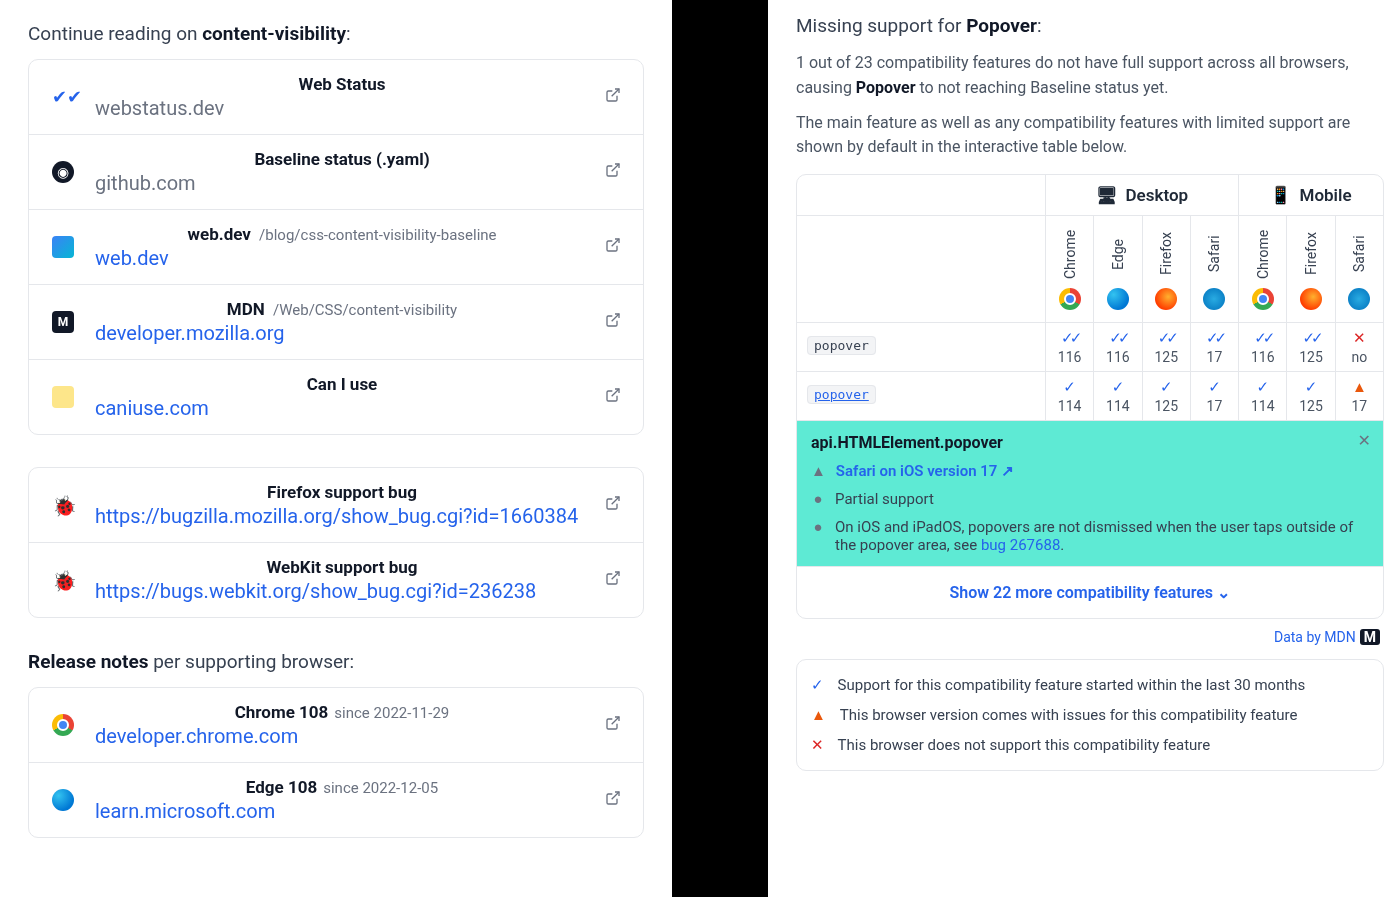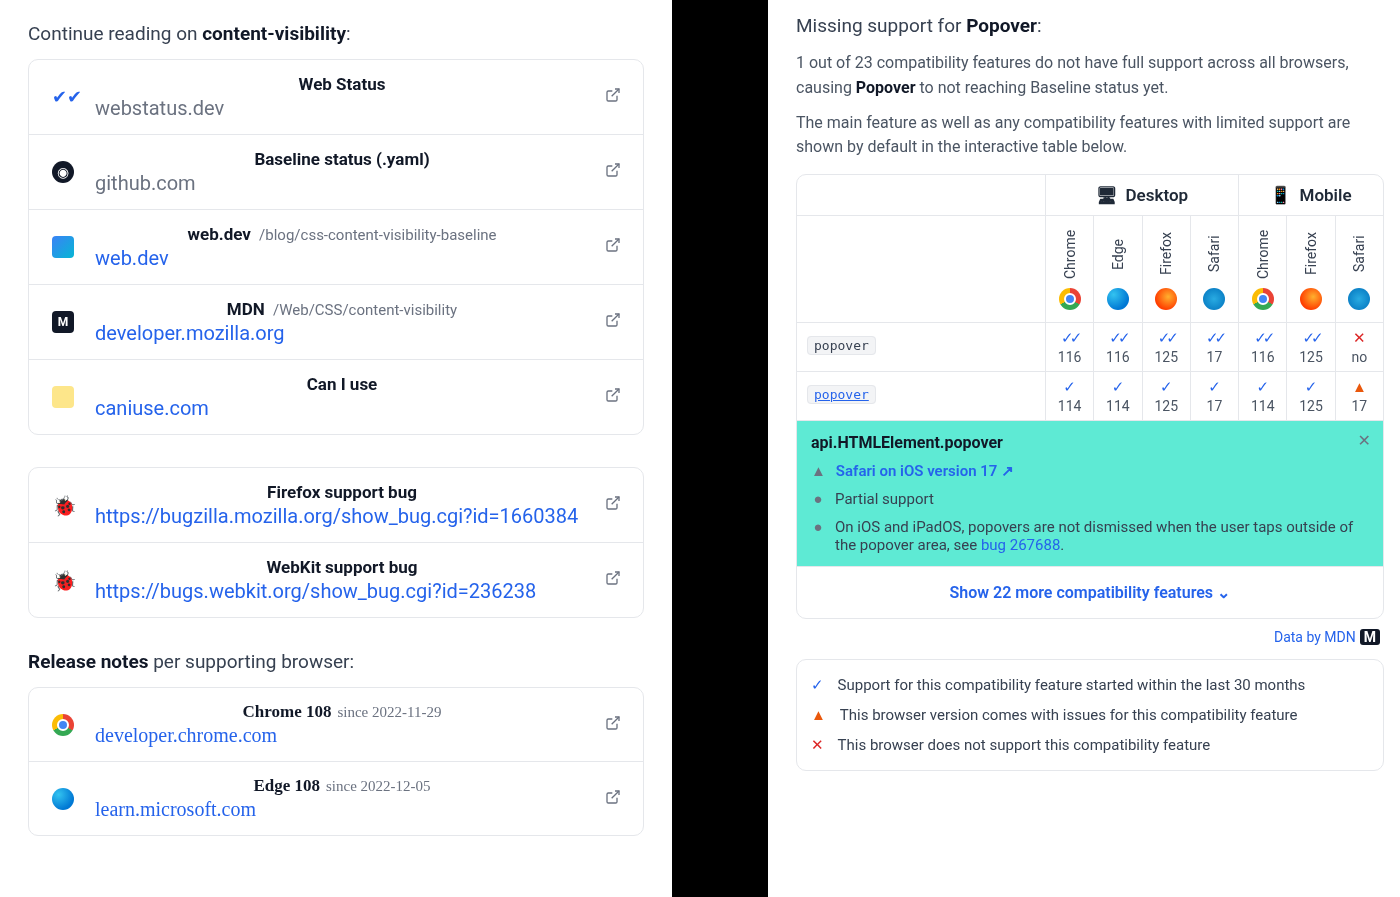--- a/index.html
+++ b/index.html
@@ -254,21 +254,21 @@
             <path d="M15 3h6v6"></path>
             <path d="M10 14L21 3"></path>
           </svg></span>
     </div>
     </div>
 
   <p class="section-head">
     <b>Release notes</b><span> per supporting browser:</span>
   </p>
 
-  <div class="card-list" id="releases" style="margin-bottom:4px;font-family:Liberation Serif, serif;">
+  <div class="card-list" id="releases" style="margin-bottom:4px;">
       <div class="card-row">
       <div class="row-icon">
           <span class="ico chrome"></span>
         </div>
       <div class="row-body">
         <div class="row-title">Chrome 108<span class="since">since 2022-11-29</span></div>
         <div class="row-sub link">developer.chrome.com</div>
       </div>
       <span class="ext-icon"><svg width="16" height="16" viewBox="0 0 24 24" fill="none" stroke="currentColor" stroke-width="2">
             <path d="M18 13v6a2 2 0 0 1-2 2H5a2 2 0 0 1-2-2V8a2 2 0 0 1 2-2h6"></path>

